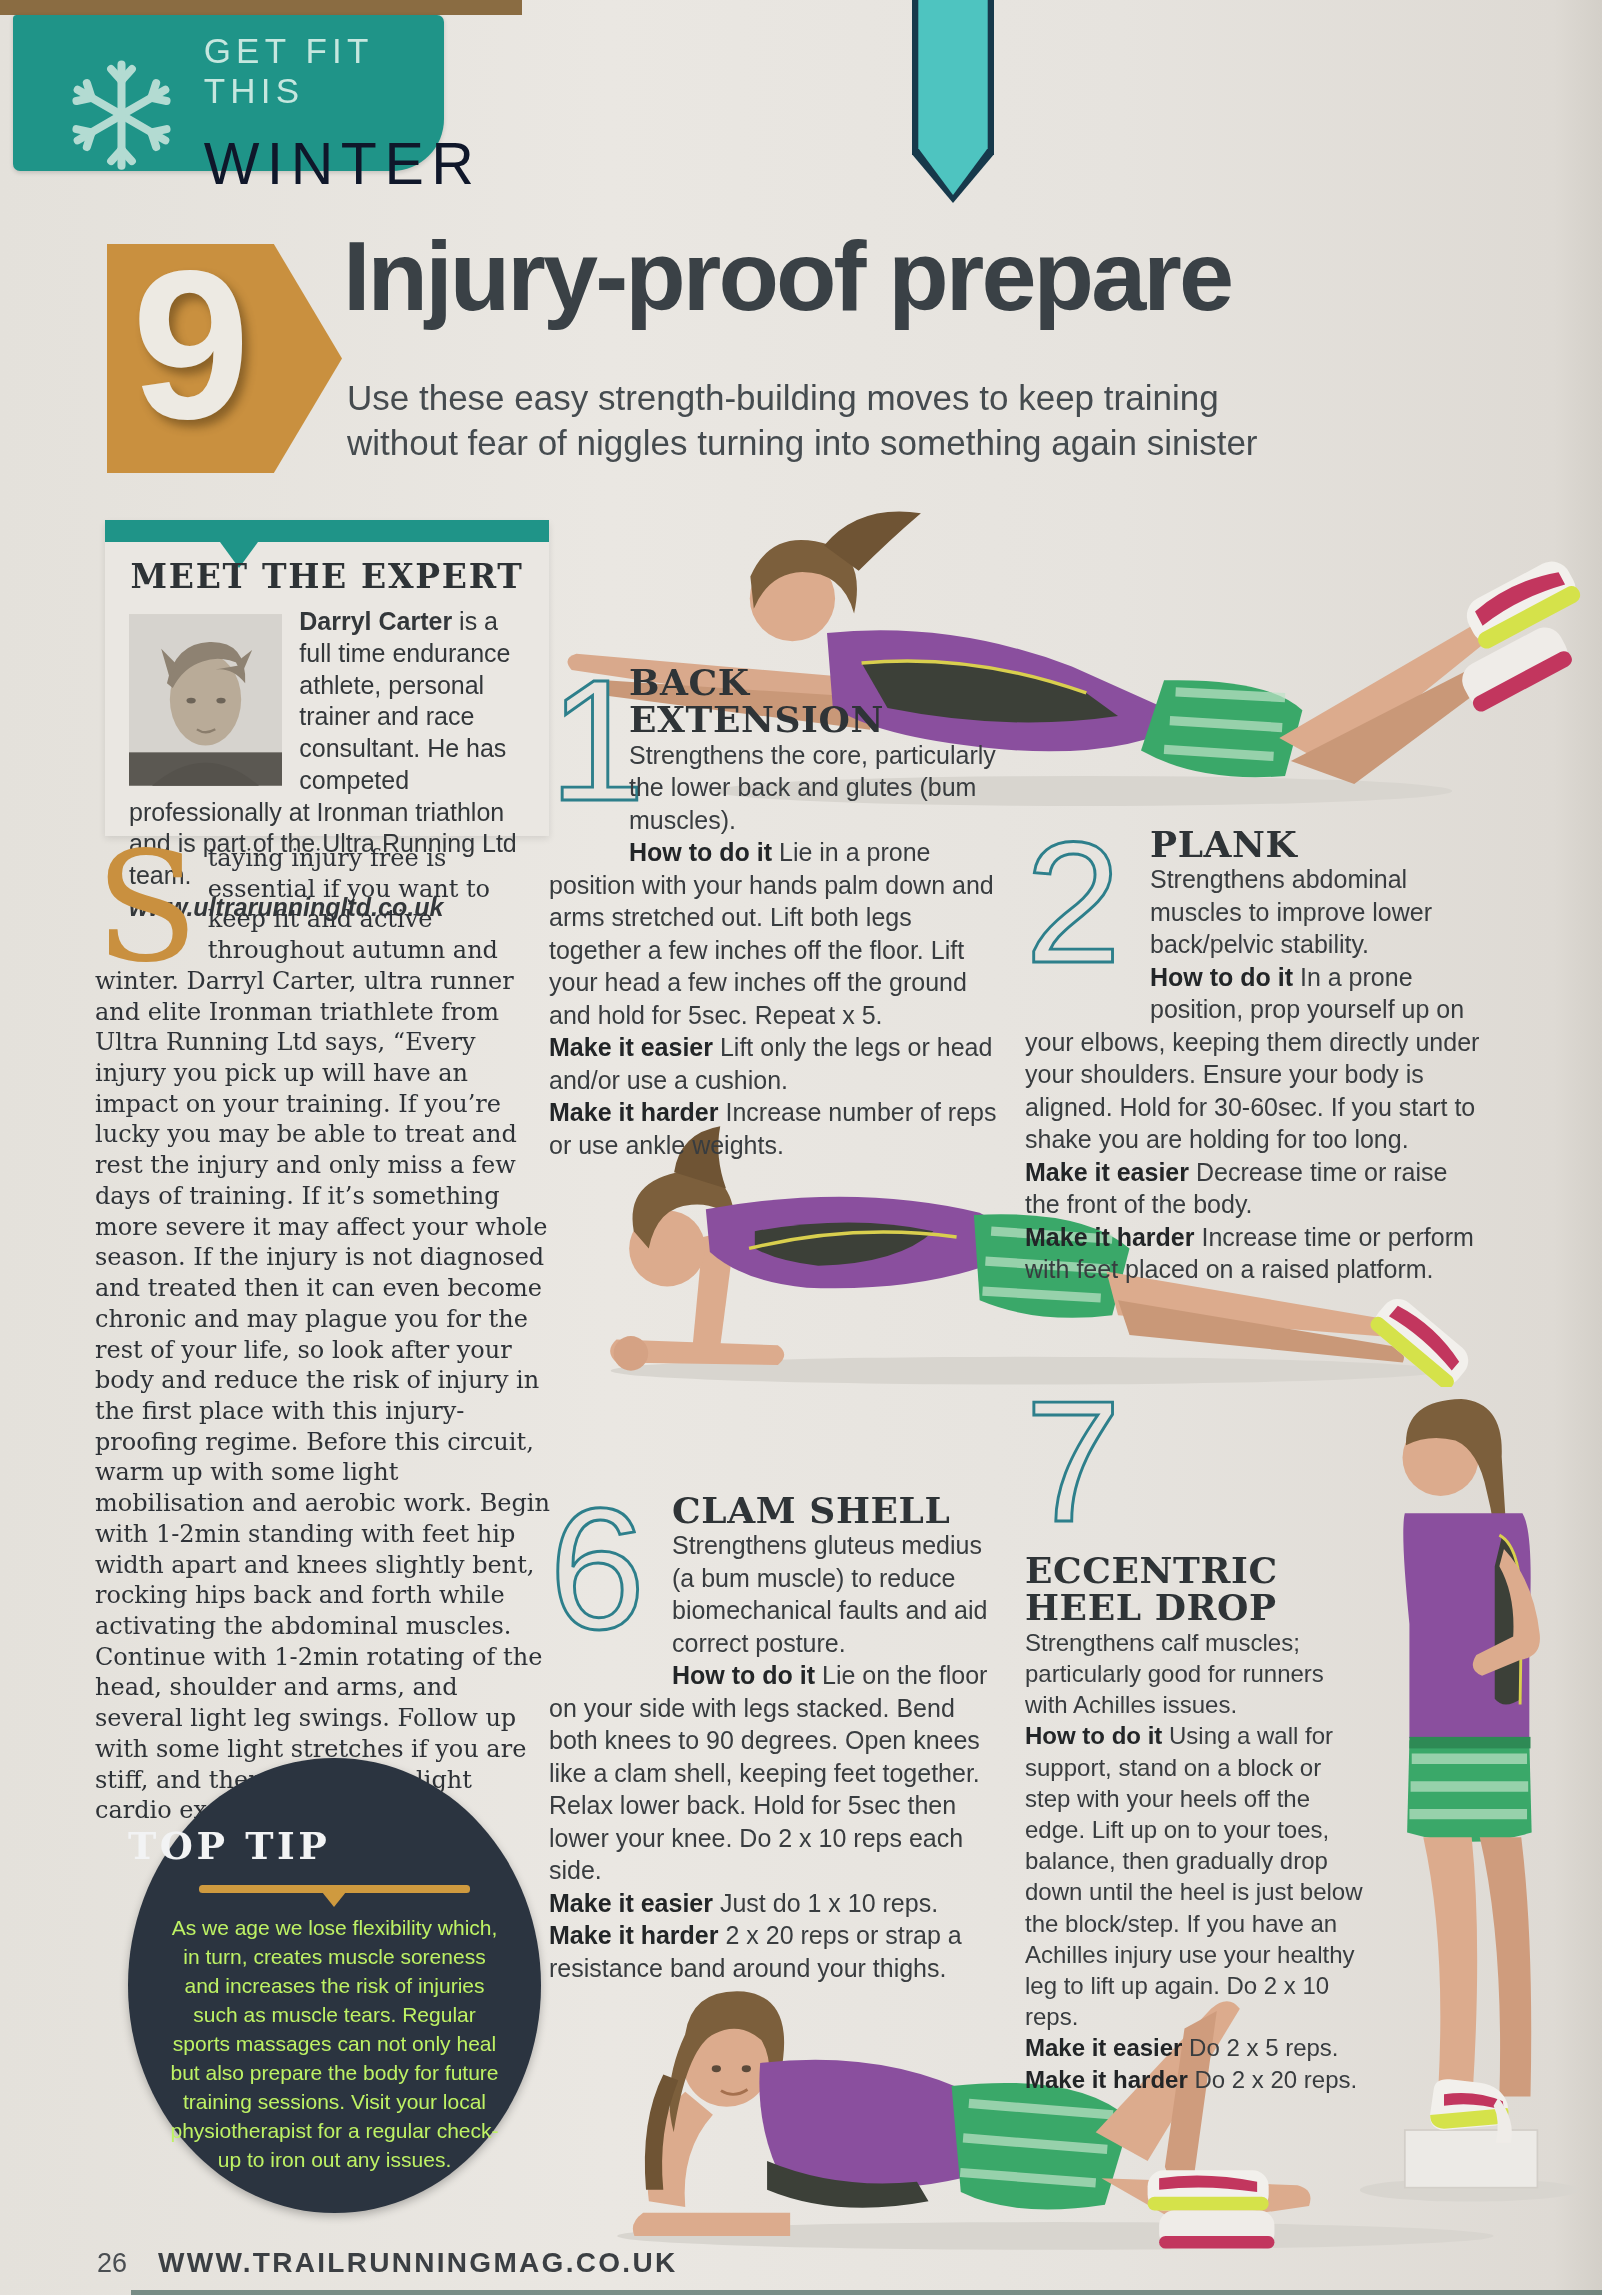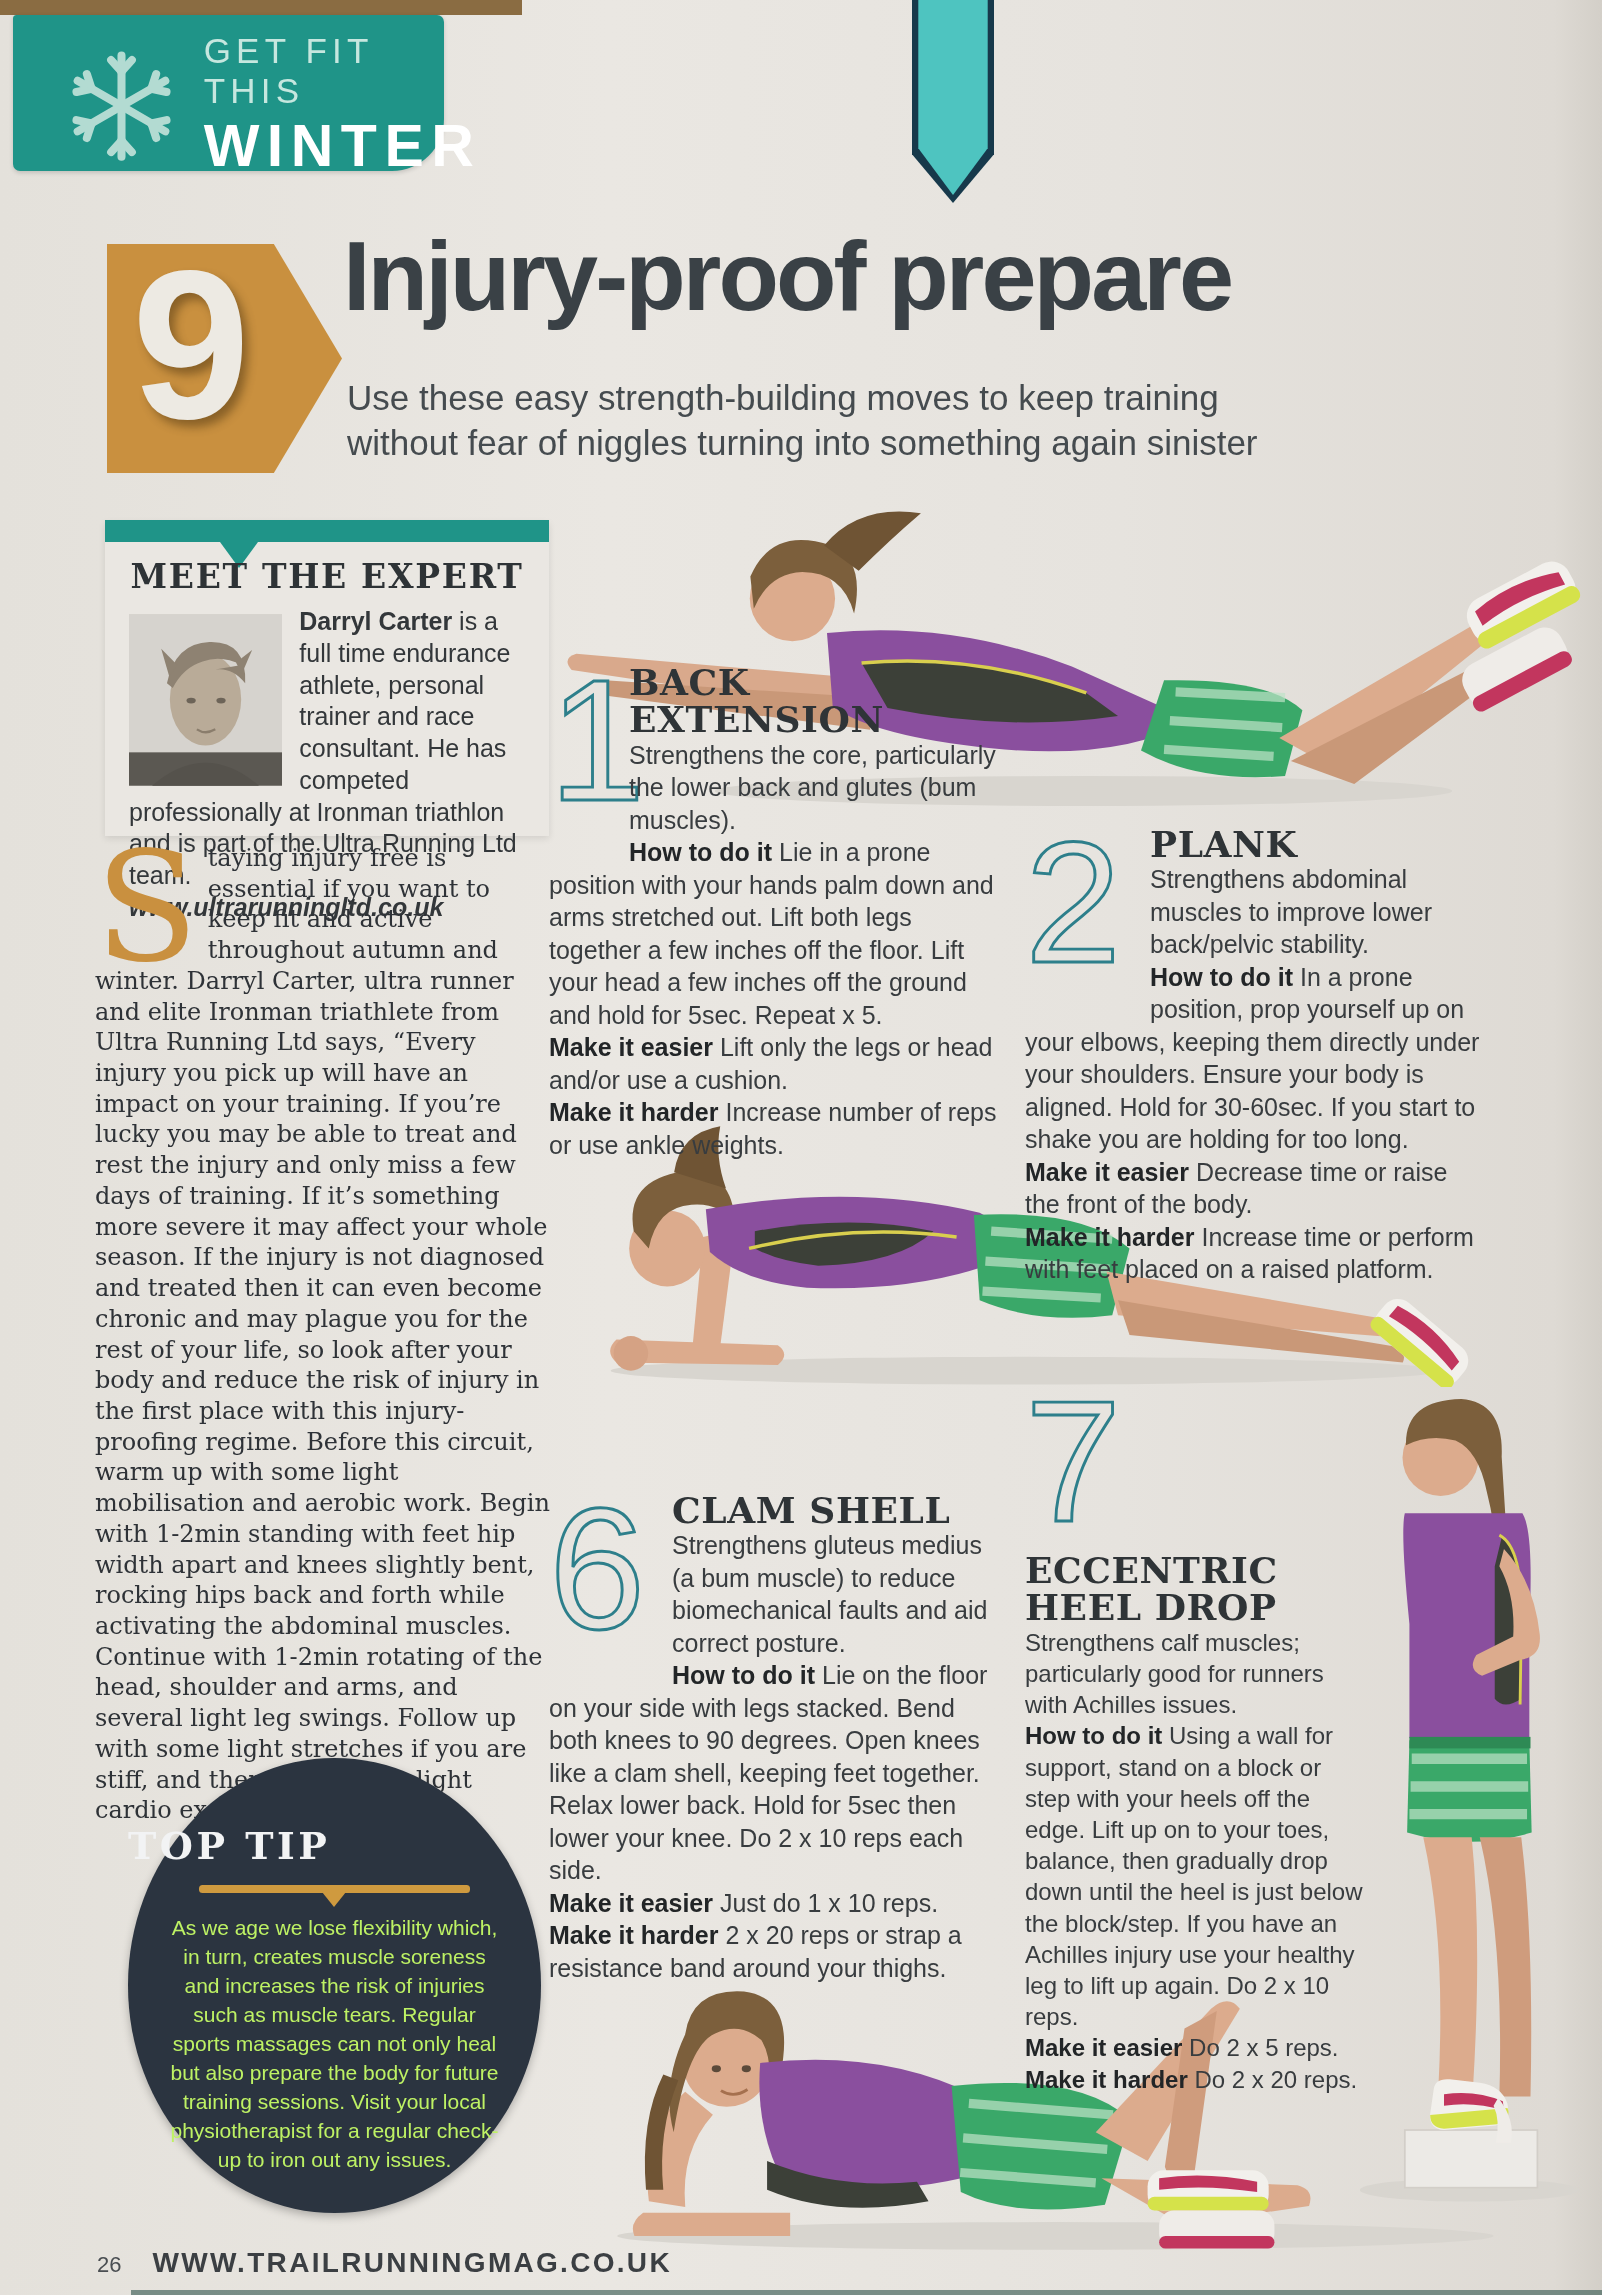--- a/index.html
+++ b/index.html
@@ -10,21 +10,21 @@
     font-family:"Liberation Sans",sans-serif;color:#35393c;
   }
   .abs{position:absolute;}
   
   .top-strip{left:0;top:0;width:522px;height:15px;background:#8a6c42;}
   
   .banner{left:12.7px;top:15px;width:431px;height:156px;background:#1f9488;border-radius:3.5px 7px 52px 7px;box-shadow:0 1.7px 4.6px rgba(0,0,0,.15);}
   .banner-inner{position:absolute;left:51px;top:16px;display:flex;align-items:center;gap:25px;}
   .banner-text{display:flex;flex-direction:column;}
   .banner-line1{font-size:35px;letter-spacing:5.2px;color:#c6e7df;font-weight:400;}
-  .banner-line2{font-size:59px;letter-spacing:7.5px;color:#ffffff;font-weight:bold;margin-top:1px;}
+  .banner-line2{font-size:59px;letter-spacing:7.5px;color:#0f172a;font-weight:normal;margin-top:19px;}
   
   .ribbon{left:912px;top:0;width:82px;height:203px;background:#17394b;
     clip-path:polygon(0 0,100% 0,100% 76%,50% 100%,0 76%);}
   .ribbon-fill{position:absolute;left:6.3px;right:6.3px;top:0;bottom:8px;background:#4ec4c0;
     clip-path:polygon(0 0,100% 0,100% 76%,50% 100%,0 76%);}
   
   .badge{left:107px;top:244px;width:235px;height:229px;background:#c9903f;
     clip-path:polygon(0 0,71% 0,100% 50%,71% 100%,0 100%);}
   .badge-num{position:absolute;left:0;top:-16px;width:168px;text-align:center;
     font-size:212px;font-weight:bold;color:#edeae3;line-height:1.1;
@@ -55,21 +55,21 @@
   .ex-body strong{color:#222527;}
   
   .tip{left:128px;top:1758px;width:413px;height:455px;border-radius:50%;background:#2b3440;z-index:5;box-shadow:0 3.5px 8px rgba(0,0,0,.25);}
   .tip-title{margin-top:65px;text-align:left;font-family:"DejaVu Serif",serif;font-weight:bold;
     font-size:38px;letter-spacing:3.5px;color:#f2f3f4;}
   .tip-divider{position:relative;width:271px;height:7.5px;background:#cf9a3f;margin:17.3px auto 0;border-radius:3.5px;}
   .tip-divider:after{content:"";position:absolute;left:calc(50% - 12.7px);top:7px;border-left:12.7px solid transparent;border-right:12.7px solid transparent;border-top:15px solid #cf9a3f;}
   .tip-text{width:343px;margin:21px auto 0;text-align:center;font-size:21px;line-height:1.38;color:#bef264;}
   
   .footer{left:97px;top:2247px;display:flex;align-items:baseline;gap:31px;}
-  .footer-page{font-size:22px;color:#4a4e52;}
+  .footer-page{font-size:27px;color:#4a4e52;}
   .footer-site{font-size:28px;font-weight:bold;letter-spacing:2.3px;color:#3b3f43;}
   .bottom-strip{left:131px;top:2290px;width:1471px;height:5.8px;background:#3d5f58;opacity:.65;}
   .photo{z-index:1;}
   svg{display:block;}
 </style>
 </head>
 <body>
 
 <div class="page">
 

